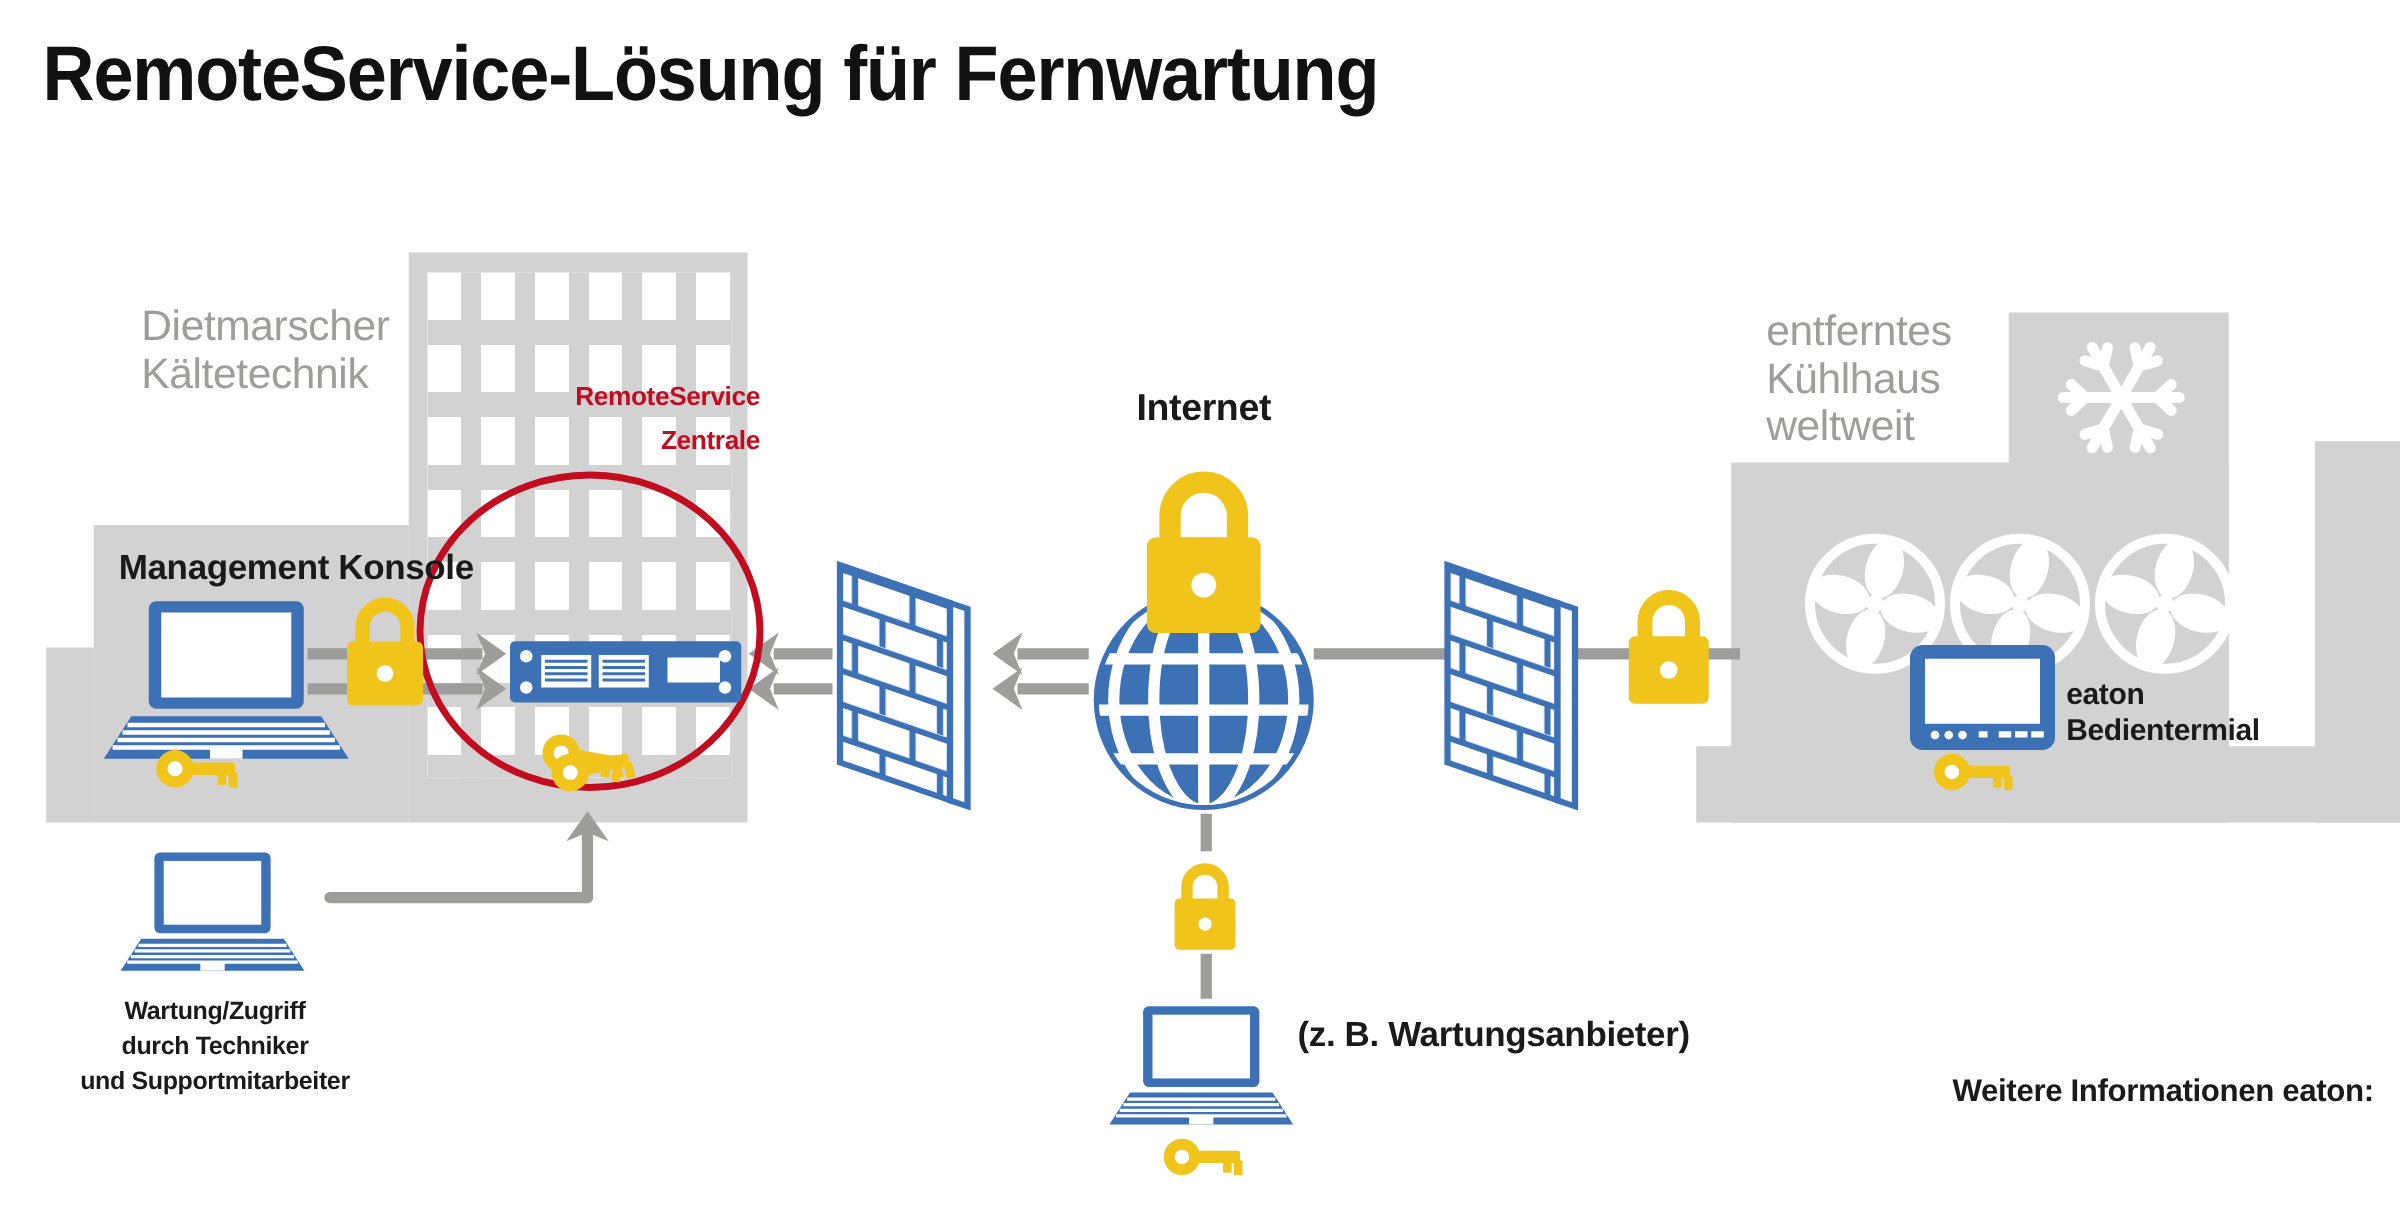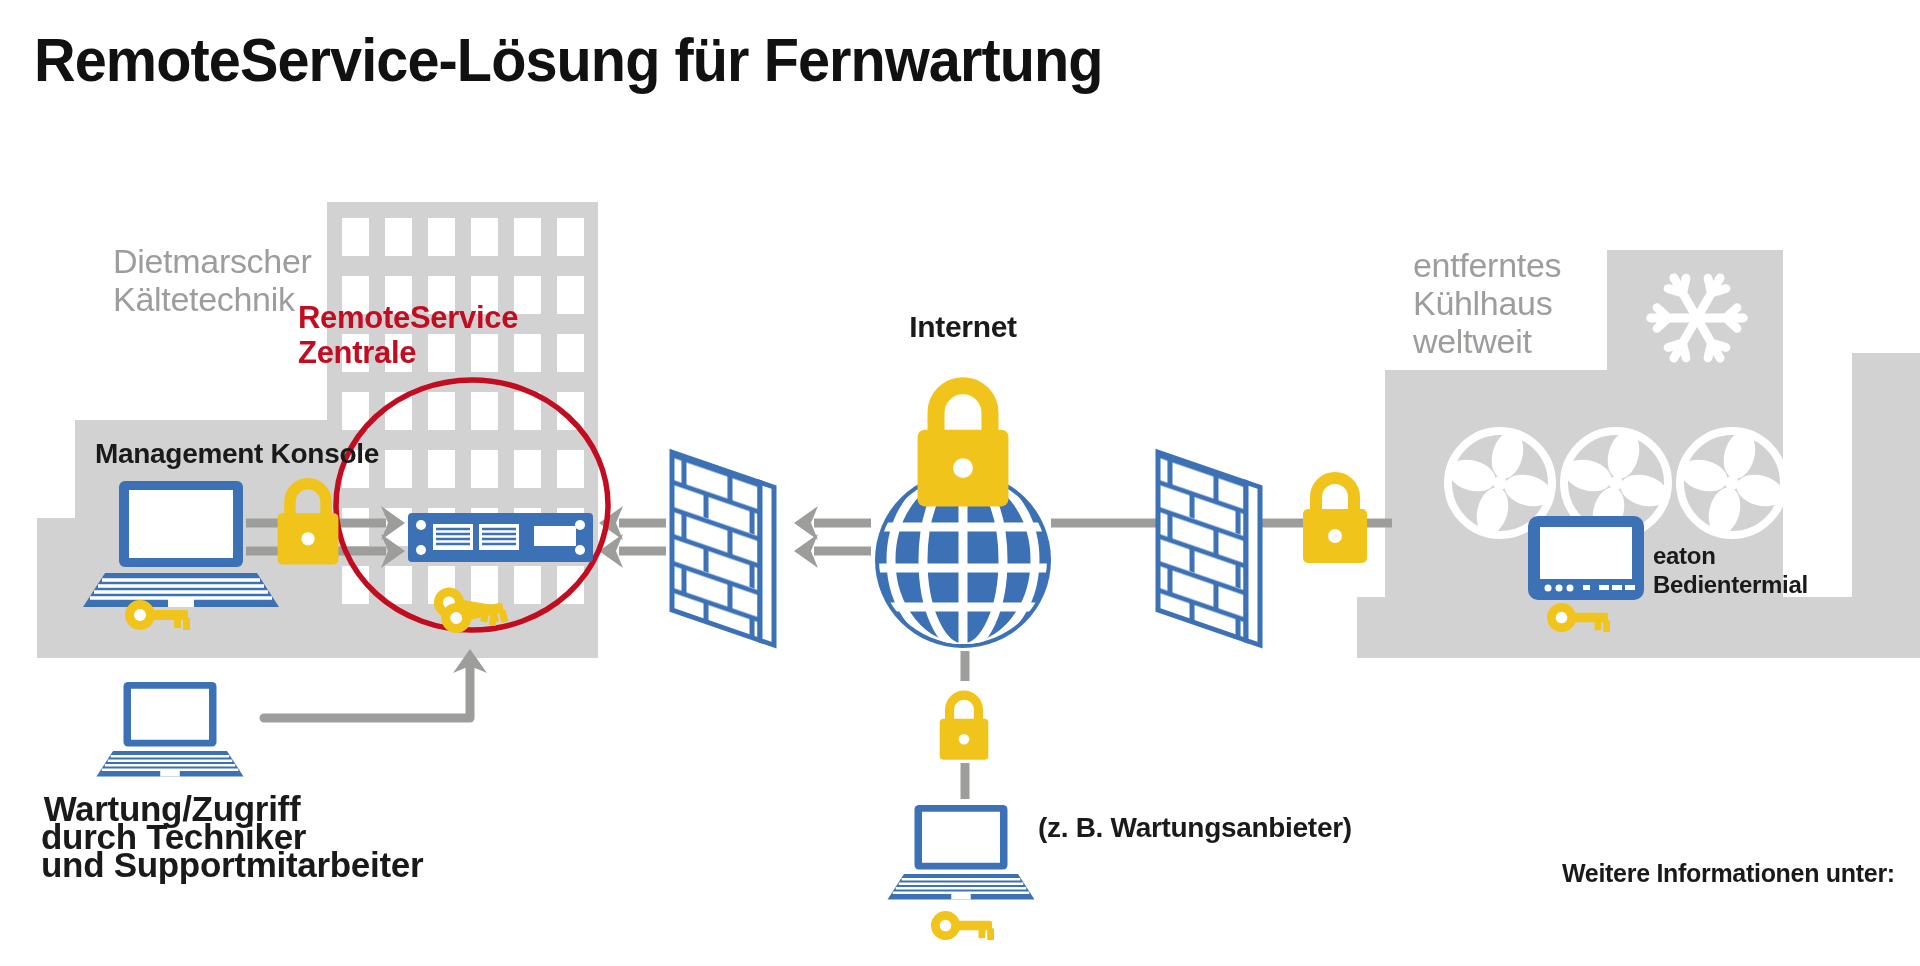--- a/index.html
+++ b/index.html
@@ -10,27 +10,27 @@
     background-image:
       repeating-linear-gradient(to right, rgba(0,0,0,0) 0 27px, #d3d2d2 27px 43px),
       repeating-linear-gradient(to bottom, rgba(0,0,0,0) 0 38px, #d3d2d2 38px 58px);}
   svg.art{position:absolute;left:0;top:0;pointer-events:none;}
   .lbl{position:absolute;letter-spacing:-0.3px;white-space:nowrap;}
   .title{left:34px;top:24px;font-size:62px;font-weight:600;color:#111;
          transform:scaleX(.93);transform-origin:left top;letter-spacing:-1px;}
   .gray-lbl{color:#9d9d9c;font-size:34px;line-height:38px;font-weight:400;margin-top:24px;}
   .company{left:113px;top:218px;}
   .site{left:1413px;top:222px;}
-  .red-lbl{left:298px;top:300px;width:310px;text-align:left;color:#c20d21;
-           font-size:31px;line-height:35px;font-weight:600;}
+  .red-lbl{left:298px;top:300px;width:310px;text-align:right;color:#c20d21;
+           font-size:21px;line-height:35px;font-weight:600;}
   .console{left:95px;top:438px;font-size:28px;font-weight:600;}
   .internet{left:813px;top:310px;width:300px;text-align:center;font-size:30px;font-weight:600;}
   .thirdparty{left:1038px;top:812px;font-size:28px;line-height:31px;font-weight:600;}
   .terminal-lbl{left:1653px;top:541px;font-size:24px;line-height:29px;font-weight:600;}
-  .technician{left:41px;top:795px;width:262px;text-align:center;font-size:35px;line-height:28px;font-weight:600;}
+  .technician{left:41px;top:795px;width:262px;text-align:center;font-size:20px;line-height:28px;font-weight:600;}
   .footer{left:1562px;top:858px;width:310px;text-align:right;}
   .footer .l1{font-size:25px;font-weight:700;line-height:30px;}
   .footer .l2{font-size:35px;font-weight:400;line-height:38px;}
 </style>
 </head>
 <body>
 
 <div class="canvas">
 
   <div class="block" style="left:37px;top:518px;width:38px;height:140px;"></div>
@@ -214,16 +214,16 @@
     <div>Bedientermial</div>
   </div>
 
   <div class="lbl technician">
     <div>Wartung/Zugriff</div>
     <div>durch Techniker</div>
     <div>und Supportmitarbeiter</div>
   </div>
 
   <div class="lbl footer">
-    <div class="l1">Weitere Informationen unter:</div>
+    <div class="l1">Weitere Informationen eaton:</div>
   </div>
 
 </div>
 
 </body></html>

